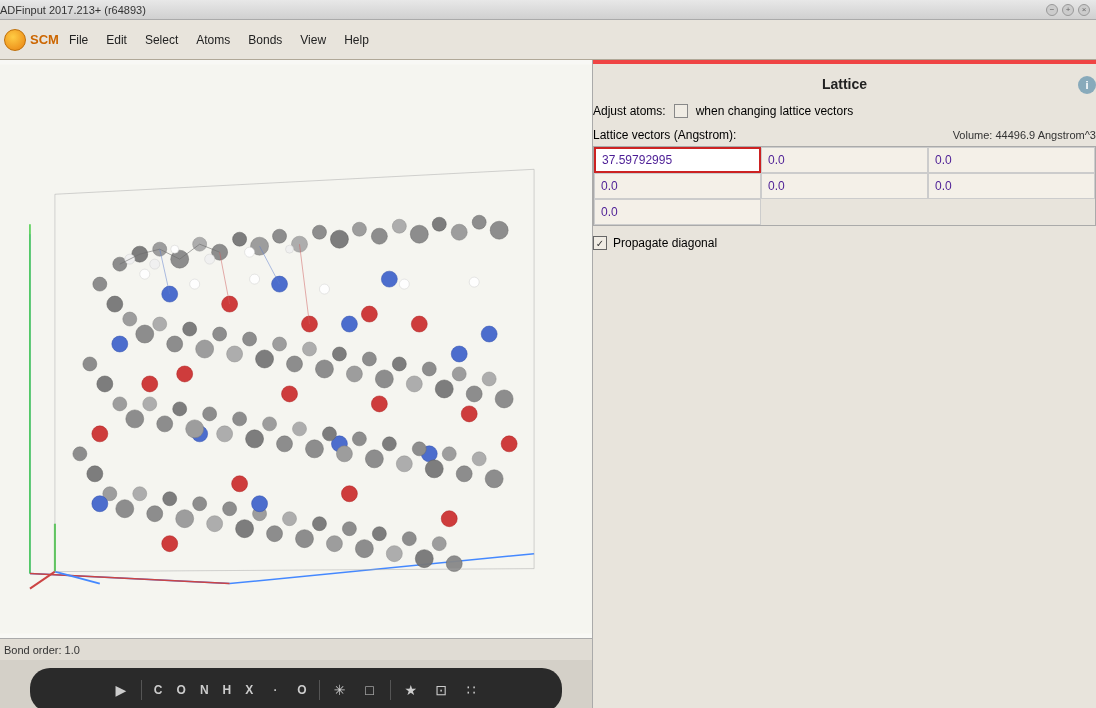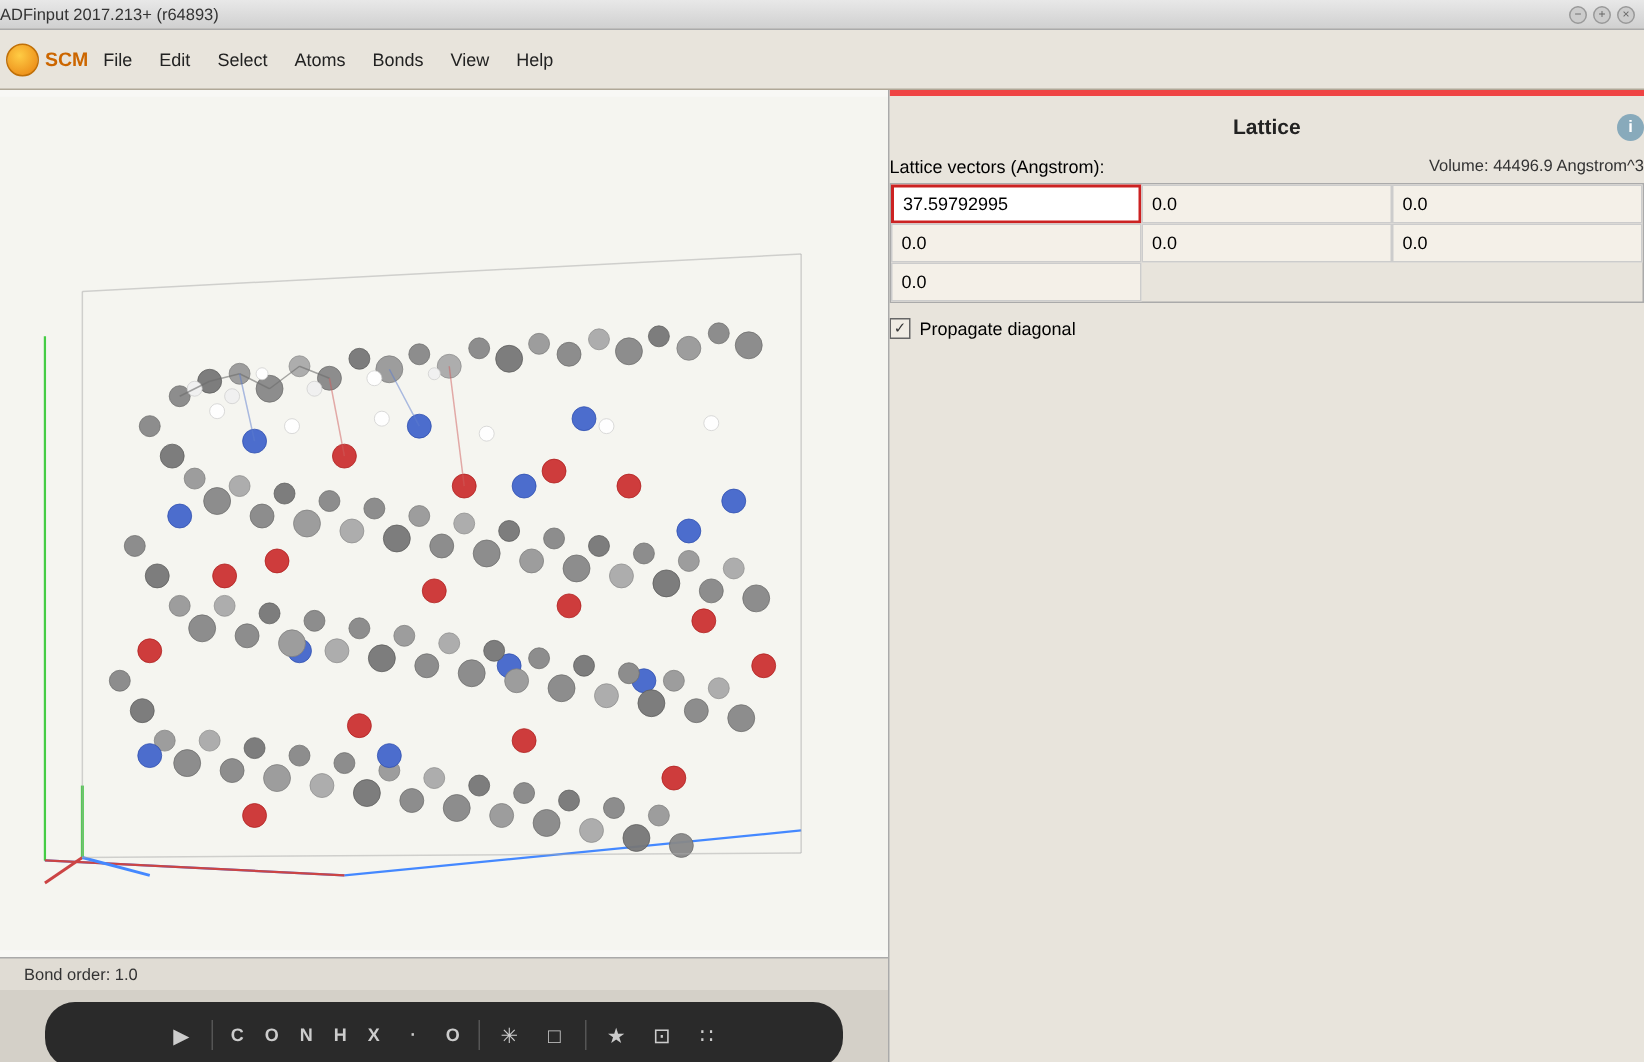--- a/index.html
+++ b/index.html
@@ -89,21 +89,21 @@
       overflow: hidden;
     }
 
     
     .status-bar {
       height: 22px;
       background: #e0dcd4;
       border-top: 1px solid #aaa;
       display: flex;
       align-items: center;
-      padding: 0 16px;
+      padding: 0 4px;
       font-size: 11px;
       color: #333;
     }
 
     
     .bottom-toolbar {
       height: 44px;
       background: #2a2a2a;
       border-radius: 20px;
       margin: 4px 20px;
@@ -261,21 +261,21 @@
       border: 2px solid #cc2222;
       background: #fff;
       outline: none;
     }
     .lattice-cell input {
       border: none;
       background: transparent;
       width: 100%;
       font-size: 12px;
       font-family: Arial, sans-serif;
-      color: #000000;
+      color: #4c1d95;
       outline: none;
     }
 
     .propagate-row {
       display: flex;
       align-items: center;
       gap: 6px;
       font-size: 12px;
     }
     .checked-box {
@@ -567,20 +567,25 @@
   <div class="right-panel">
 
 
     <div class="panel-content">
 
       <div class="section-title">
         <span>Lattice</span>
         <div class="info-icon">i</div>
       </div>
 
+      <div class="adjust-row">
+        <span>Adjust atoms:</span>
+        <div class="adjust-checkbox"></div>
+        <span>when changing lattice vectors</span>
+      </div>
 
       <div class="lattice-header">
         <span>Lattice vectors (Angstrom):</span>
         <span class="volume-text">Volume: 44496.9 Angstrom^3</span>
       </div>
 
       <div class="lattice-grid">
 
         <div class="lattice-cell active-input">
           <input type="text" value="37.59792995" style="">

